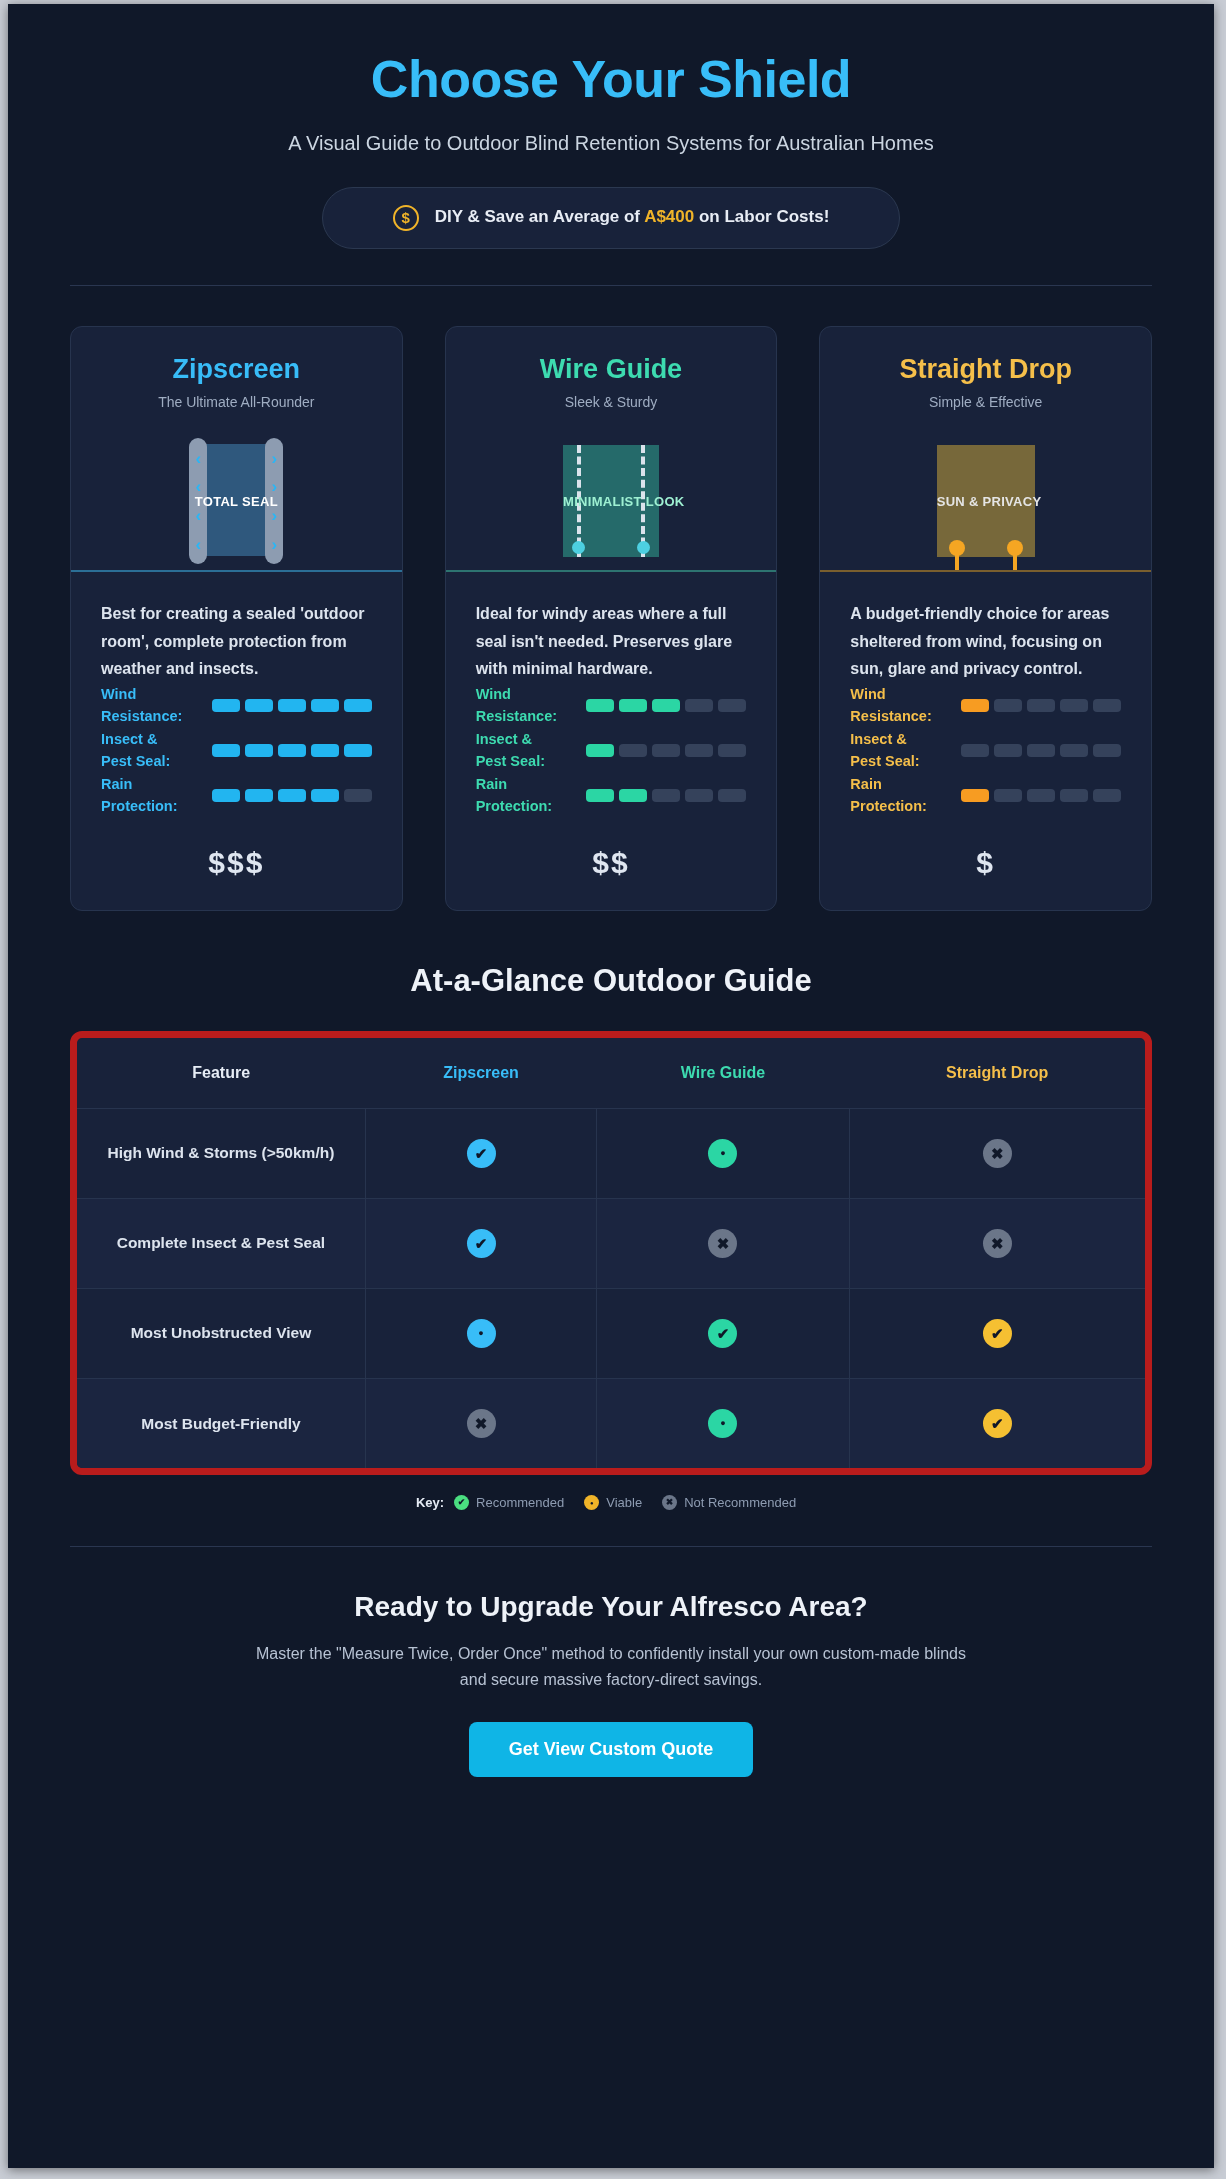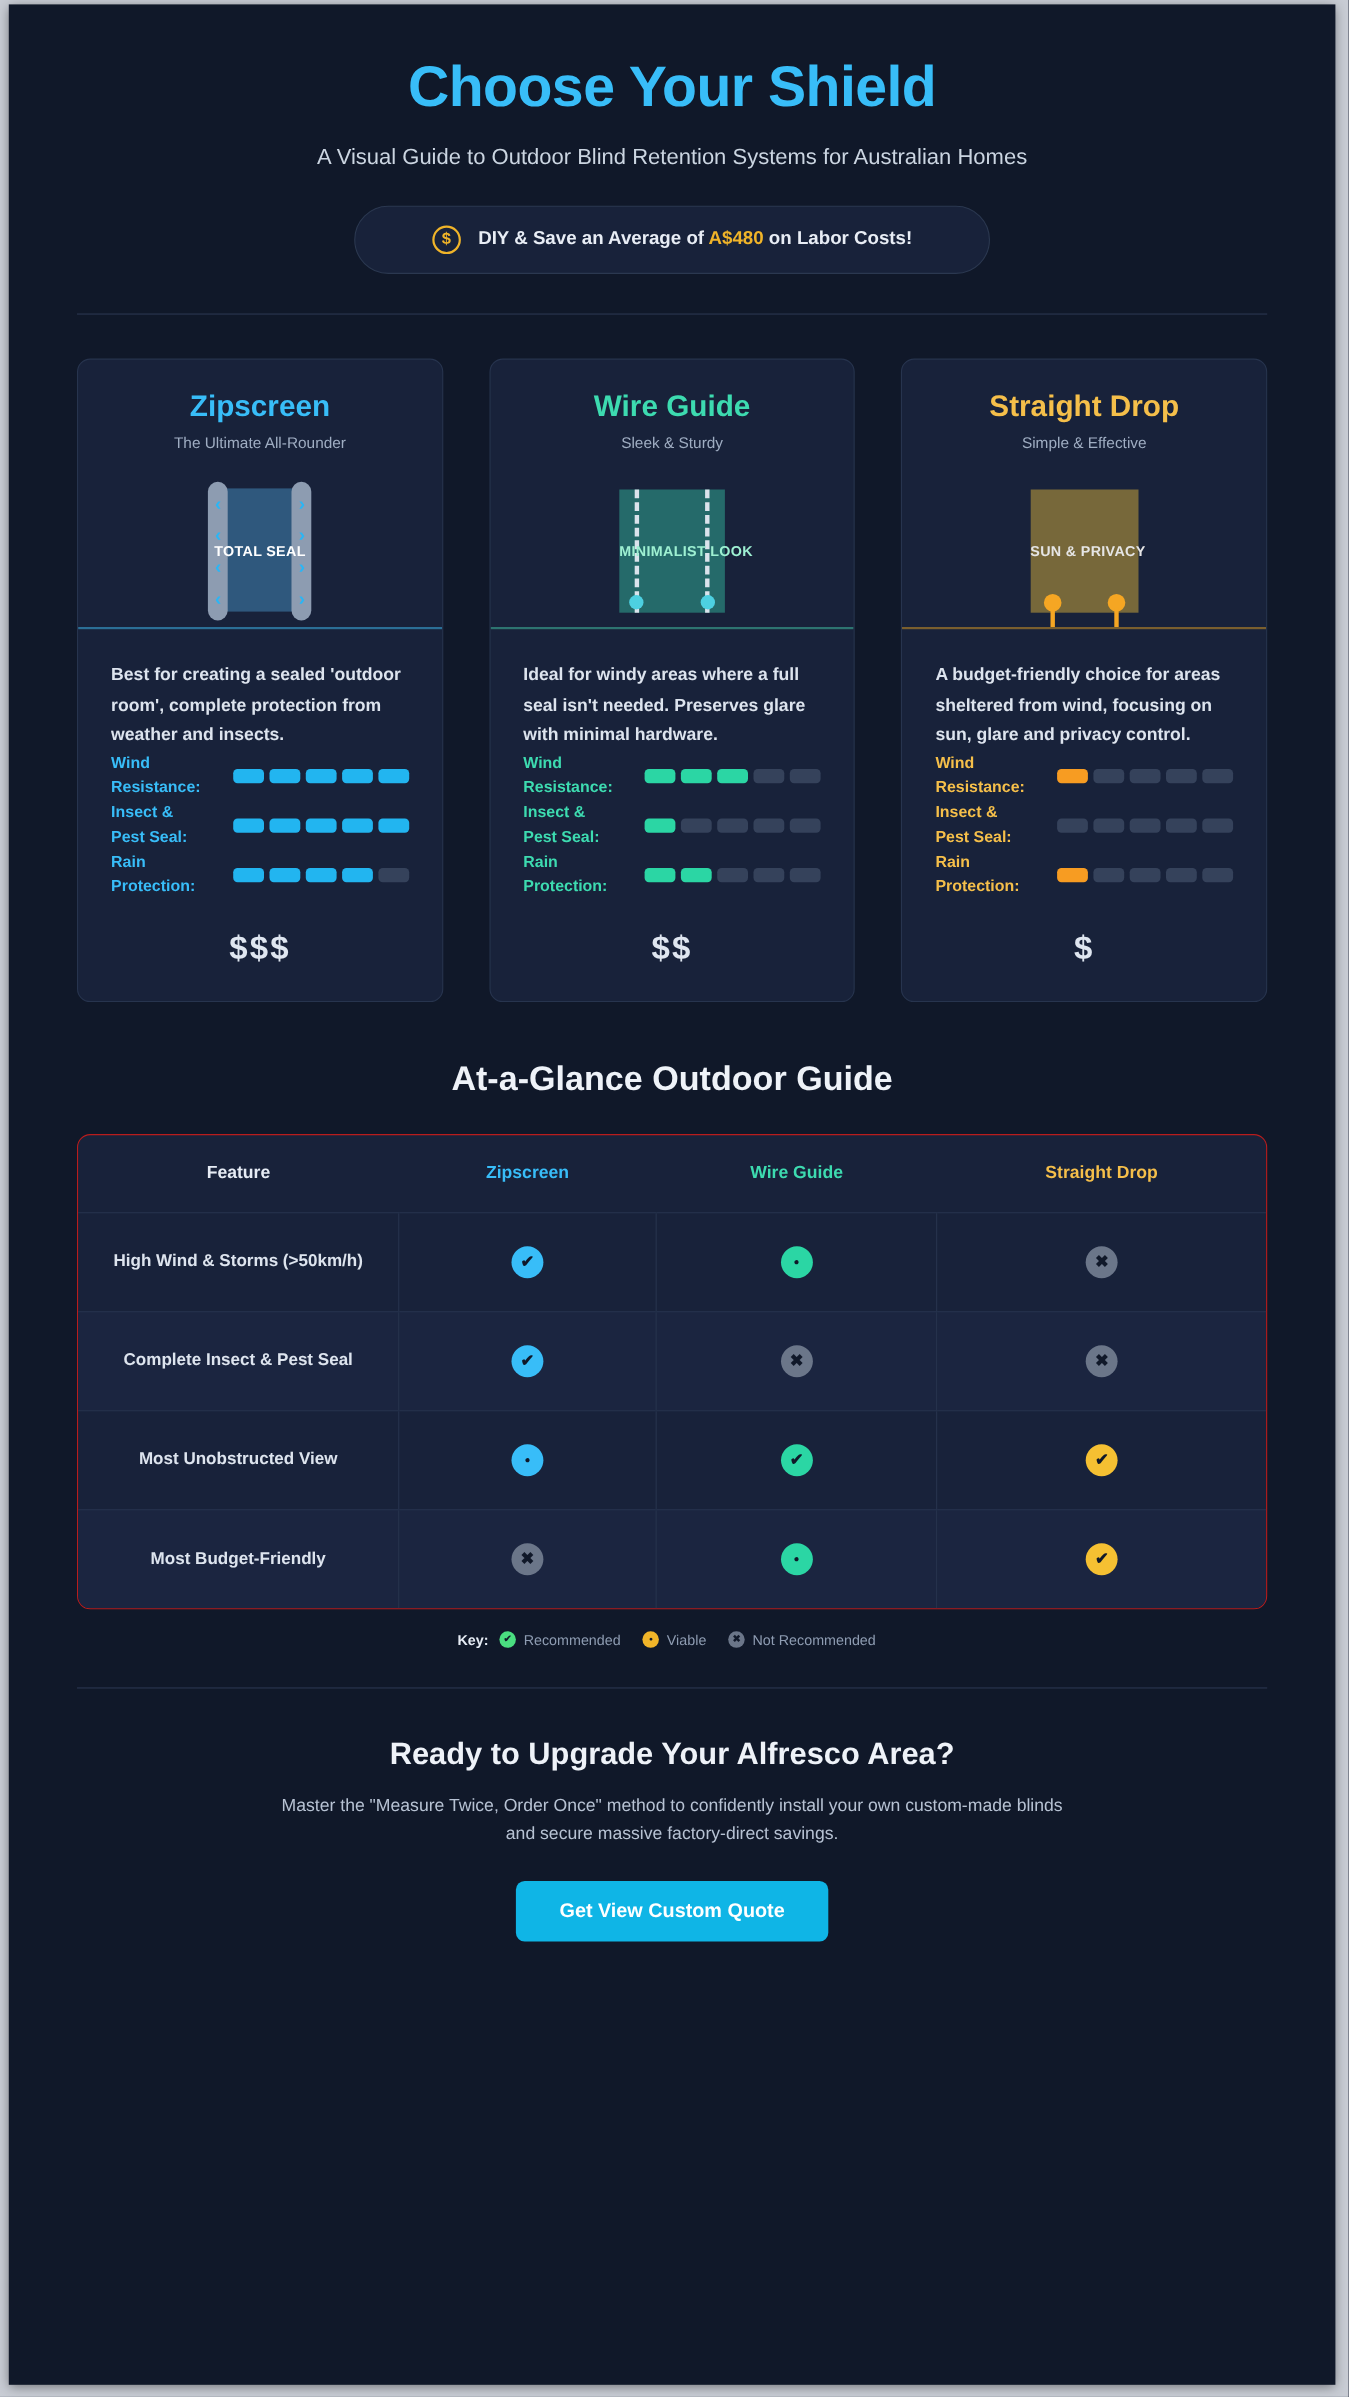--- a/index.html
+++ b/index.html
@@ -231,21 +231,21 @@
     margin-top: 52px;
     text-align: center;
     font-size: 31px;
     font-weight: 700;
     color: #eef2f8;
   }
 
   .table-card {
     margin-top: 32px;
     background: #18223a;
-    border: 1px solid #b91c1c;
+    border: 7px solid #b91c1c;
     border-radius: 12px;
     overflow: hidden;
   }
 
   table { width: 100%; border-collapse: collapse; }
 
   thead th {
     padding: 26px 10px;
     font-size: 16px;
     font-weight: 700;
@@ -328,21 +328,21 @@
 
 <div class="page-frame">
   <div class="inner">
 
     <div class="hero">
       <h1 class="hero-title">Choose Your Shield</h1>
       <p class="hero-sub">A Visual Guide to Outdoor Blind Retention Systems for Australian Homes</p>
 
       <div class="badge">
         <span class="coin-icon">$</span>
-        <span class="badge-text"><span>DIY &amp; Save an Average of </span><span class="hl">A$480</span><span> on Labor Costs!</span></span>
+        <span class="badge-text"><span>DIY &amp; Save an Average of </span><span class="hl">A$400</span><span> on Labor Costs!</span></span>
       </div>
 
       <div class="divider"></div>
     </div>
 
     <div class="cards">
 
       <div class="card">
         <div class="card-head">
           <div class="card-title" style="color:#38bdf8">Zipscreen</div>

